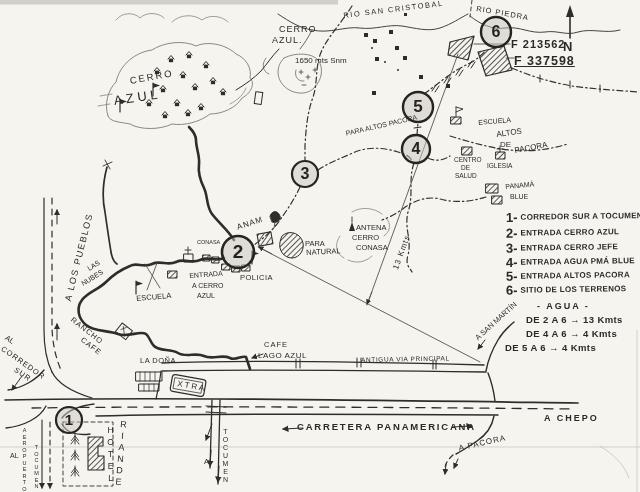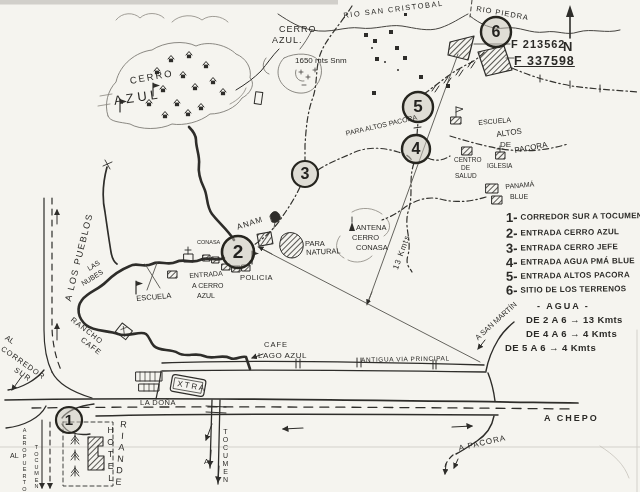--- a/index.html
+++ b/index.html
@@ -328,21 +328,22 @@
 <div class="lbl" style="left:86px;top:266px;font-size:7px;transform:rotate(-32deg);">LAS</div>
 <div class="lbl" style="left:80px;top:281px;font-size:7px;transform:rotate(-32deg);">NUBES</div>
 <div class="lbl" style="left:64px;top:300px;font-size:9px;letter-spacing:1.5px;transform:rotate(-76deg);">A LOS PUEBLOS</div>
 <div class="lbl" style="left:74px;top:316px;font-size:7.5px;letter-spacing:1px;transform:rotate(38deg);">RANCHO</div>
 <div class="lbl" style="left:84px;top:336px;font-size:7.5px;letter-spacing:1px;transform:rotate(38deg);">CAFE</div>
 <div class="lbl" style="left:136px;top:295px;font-size:7.5px;transform:rotate(-5deg);">ESCUELA</div>
 
 <div class="lbl" style="left:264px;top:341px;font-size:7.5px;letter-spacing:1px;">CAFE</div>
 <div class="lbl" style="left:258px;top:352px;font-size:8px;letter-spacing:.5px;">LAGO AZUL</div>
 <div class="lbl" style="left:361px;top:357px;font-size:6.5px;letter-spacing:.6px;transform:rotate(-1deg);">ANTIGUA VIA PRINCIPAL</div>
-<div class="lbl" style="left:140px;top:357px;font-size:7.5px;letter-spacing:.5px;margin-top:42px;">LA DOÑA</div>
+<div class="lbl b" style="left:297px;top:422px;font-size:9.5px;letter-spacing:1.8px;">CARRETERA PANAMERICANA</div>
+<div class="lbl" style="left:140px;top:357px;font-size:7.5px;letter-spacing:.5px;">LA DOÑA</div>
 <div class="lbl" style="left:178px;top:380px;font-size:8px;letter-spacing:2px;transform:rotate(10deg);">XTRA</div>
 <div class="lbl" style="left:474px;top:336px;font-size:7.5px;transform:rotate(-42deg);">A SAN MARTÍN</div>
 <div class="lbl b" style="left:544px;top:414px;font-size:9px;letter-spacing:2px;">A CHEPO</div>
 <div class="lbl" style="left:458px;top:445px;font-size:8px;letter-spacing:1px;transform:rotate(-13deg);">A PACORA</div>
 <div class="lbl" style="left:204px;top:458px;font-size:7.5px;">A</div>
 <div class="lbl vert" style="left:222px;top:428px;font-size:7px;letter-spacing:1px;">TOCUMEN</div>
 
 <div class="lbl" style="left:8px;top:334px;font-size:7.5px;transform:rotate(35deg);">AL</div>
 <div class="lbl" style="left:4px;top:345px;font-size:7.5px;letter-spacing:1px;transform:rotate(35deg);">CORREDOR</div>
 <div class="lbl" style="left:17px;top:366px;font-size:7.5px;letter-spacing:1px;transform:rotate(35deg);">SUR</div>

